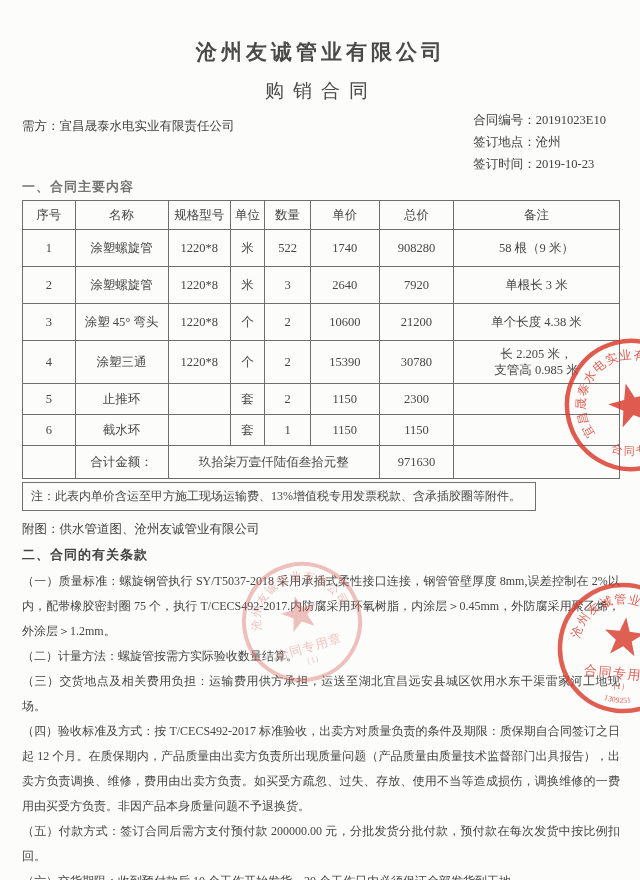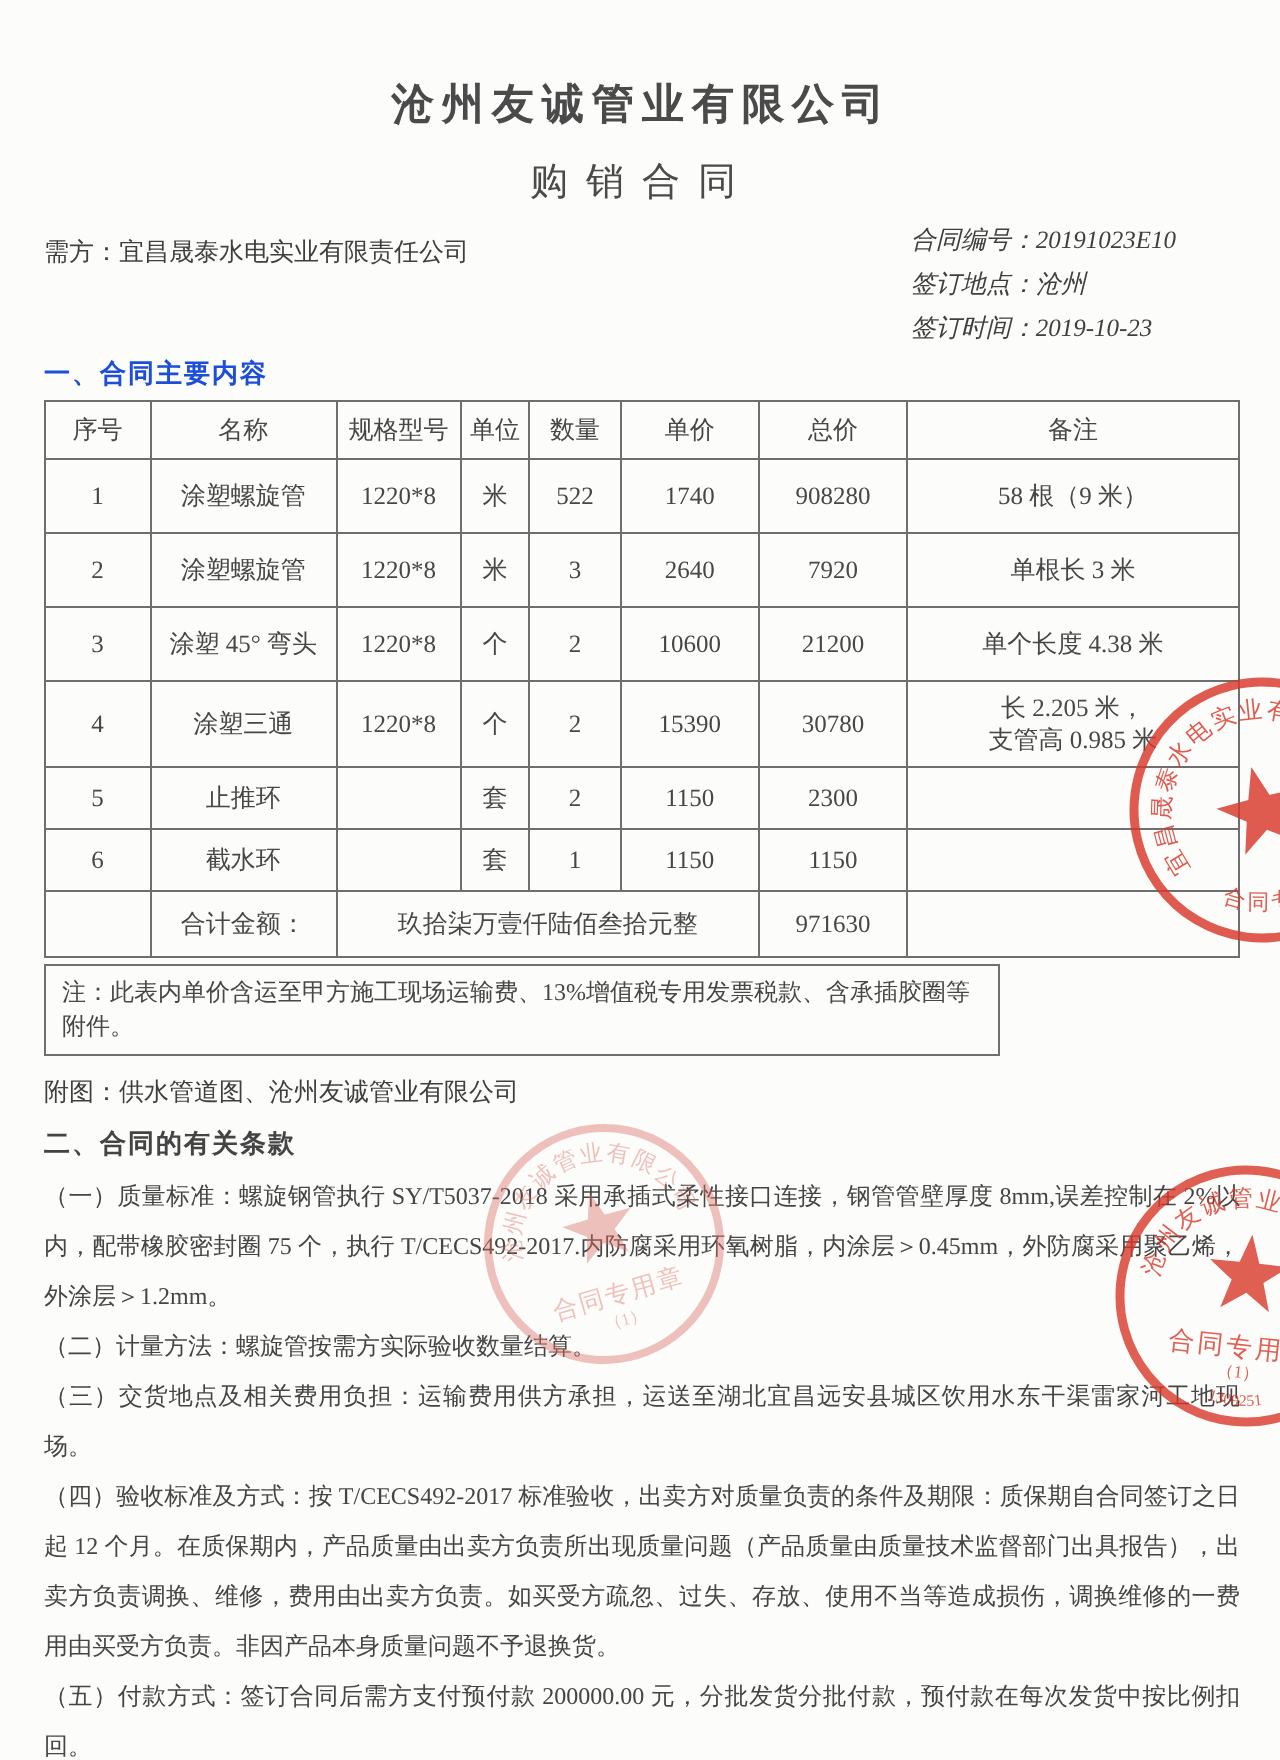--- a/index.html
+++ b/index.html
@@ -13,36 +13,36 @@
     text-align:center; font-size:21px; font-weight:600; letter-spacing:4px;
     color:#4a4a4a; margin:0 0 12px 0;
   }
   .doc-title{
     text-align:center; font-size:19px; font-weight:400; letter-spacing:9px;
     color:#4a4a4a; margin:0 0 14px 0;
   }
   .meta{position:relative; font-size:12.5px; height:58px; margin-bottom:2px;}
   .meta p{margin:0;}
   .meta-left p.supplier{margin-bottom:15px;}
-  .meta-right{position:absolute; top:-6px; right:32px;font-style:italic;}
+  .meta-right{position:absolute; top:-6px; right:14px;}
   .meta-right p{margin-bottom:5px;}
-  .sec-heading{font-size:13px; font-weight:700; letter-spacing:1px; margin:0 0 4px 0; color:#1d4ed8;}
+  .sec-heading{font-size:13px; font-weight:700; letter-spacing:1px; margin:0 0 4px 0; color:#737373;}
   table.items{
     width:598px; border-collapse:collapse; table-layout:fixed;
     font-size:12.5px; color:#474747;
   }
   table.items th, table.items td{
     border:1px solid #6e6e6e; text-align:center; padding:1px 3px;
     font-weight:normal; overflow:hidden;
   }
   table.items th{height:26px;}
   tr.h34 td{height:34px;} tr.h40 td{height:40px;} tr.h28 td{height:28px;} tr.h30 td{height:30px;text-align:center;}
   td.remark{white-space:pre-line; line-height:16px;}
   .note-box{
-    width:478px; box-sizing:border-box; border:1px solid #707070;
+    width:514px; box-sizing:border-box; border:1px solid #707070;
     margin-top:3px; padding:5px 8px; font-size:12px; color:#474747;
   }
   .attachment{font-size:12.5px; margin:10px 0 8px 0;}
   .sec2-heading{font-size:13px; font-weight:700; letter-spacing:1px; margin:4px 0 5px 0; color:#444;}
   .clauses p{
     font-size:12px; line-height:25px; margin:0; text-align:justify;
     color:#454545;
   }
   
   .stamp{position:absolute; pointer-events:none;}

